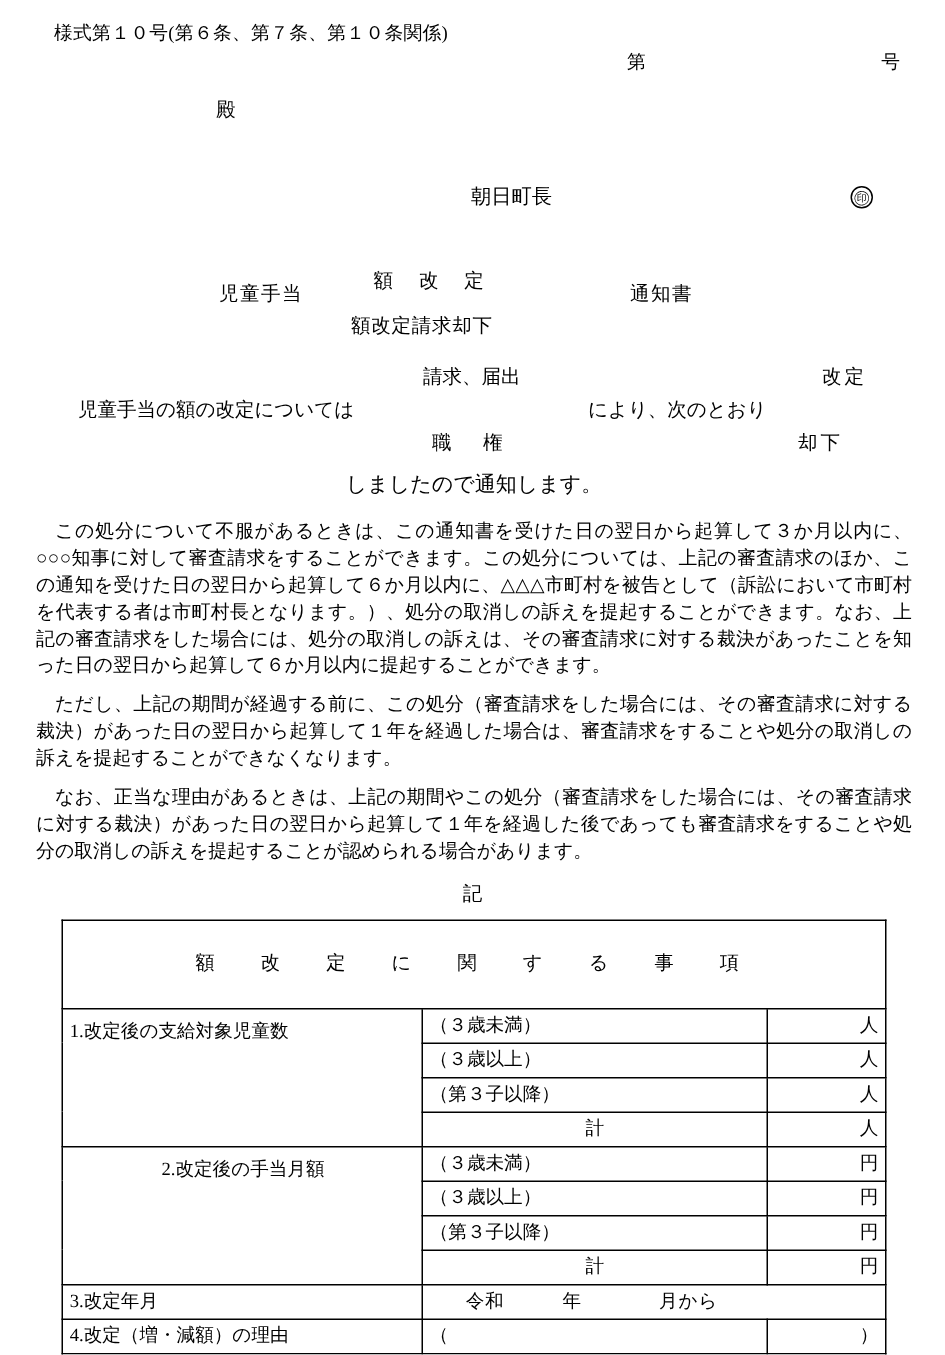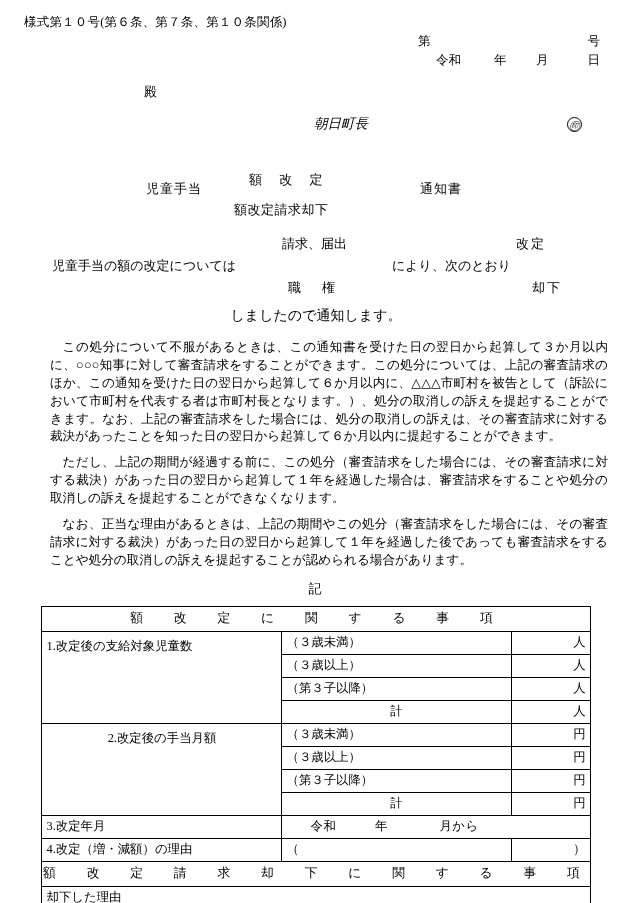--- a/index.html
+++ b/index.html
@@ -18,21 +18,21 @@
   .page {
     position: relative;
     width: 630px;
     height: 903px;
     box-sizing: border-box;
     padding: 14px 22px 0 24px;
   }
   .form-no {
     font-size: 12.5px;
     letter-spacing: 0.2px;
-    margin: 0 0 2px 0;
+    margin: 0 0 2px 12px;
   }
   .row-number {
     display: flex;
     justify-content: flex-end;
     font-size: 12.5px;
     padding-right: 8px;
     margin-top: 2px;
   }
   .row-number .c1 { width: 130px; }
   .row-number .c2 { width: 52px; text-align: right; }
@@ -49,22 +49,21 @@
   .row-date .d-day { width: 22px; text-align: right; }
 
   .addressee {
     font-size: 13px;
     margin-top: 14px;
     margin-left: 120px;
   }
   .issuer-row {
     display: flex;
     align-items: center;
-    margin-top: 14px;
-    font-style: italic;
+    margin-top: 40px;
   }
   .issuer {
     font-size: 13.5px;
     margin-left: 290px;
   }
   .seal {
     margin-left: auto;
     margin-right: 26px;
     font-size: 11px;
     border: 1px solid #000;
@@ -131,21 +130,21 @@
     letter-spacing: 4px;
   }
   .clause-block .c-by {
     position: absolute;
     left: 368px;
     top: 22px;
     text-align: center;
   }
   .clause-block .c-r1 {
     position: absolute;
-    left: 492px;
+    left: 524px;
     top: 0px;
     letter-spacing: 2px;
   }
   .clause-block .c-r2 {
     position: absolute;
     left: 508px;
     top: 44px;
     letter-spacing: 2px;
     font-family: Liberation Mono, monospace;
   }
@@ -155,21 +154,20 @@
     margin-top: 16px;
     text-align: center;
   }
 
   .para {
     font-size: 12.6px;
     line-height: 1.42;
     margin-top: 8px;
     text-align: justify;
     text-indent: 1em;
-    margin-left: 26px;
   }
   .para.p1 { margin-top: 14px; }
 
   .ki {
     text-align: center;
     font-size: 13px;
     margin-top: 10px;
     letter-spacing: 2px;
   }
 
@@ -182,21 +180,21 @@
   }
   table.main td {
     border: 1px solid #000000;
     padding: 2px 4px;
     vertical-align: middle;
     height: 18px;
   }
   .sec-head {
     text-align: center;
     letter-spacing: 9px;
-    padding: 3px 0 !important;
+    padding: 20px 0 !important;
     font-size: 12.8px;
   }
   .lbl { padding-left: 4px; }
   .no-b-bottom { border-bottom: none !important; }
   .cell-item {
     padding-left: 6px;
   }
   .unit {
     text-align: right;
     padding-right: 6px;
@@ -214,26 +212,20 @@
 
 <div class="page">
 
   <div class="form-no">様式第１０号(第６条、第７条、第１０条関係)</div>
 
   <div class="row-number">
     <span class="c1">第</span>
     <span class="c2">号</span>
   </div>
 
-  <div class="row-date">
-    <span class="d-era">令和</span>
-    <span class="d-year">年</span>
-    <span class="d-month">月</span>
-    <span class="d-day">日</span>
-  </div>
 
   <div class="addressee">殿</div>
 
   <div class="issuer-row">
     <div class="issuer">朝日町長</div>
     <div class="seal">㊞</div>
   </div>
 
   <div class="title-block">
     <span class="t-left">児童手当</span>

